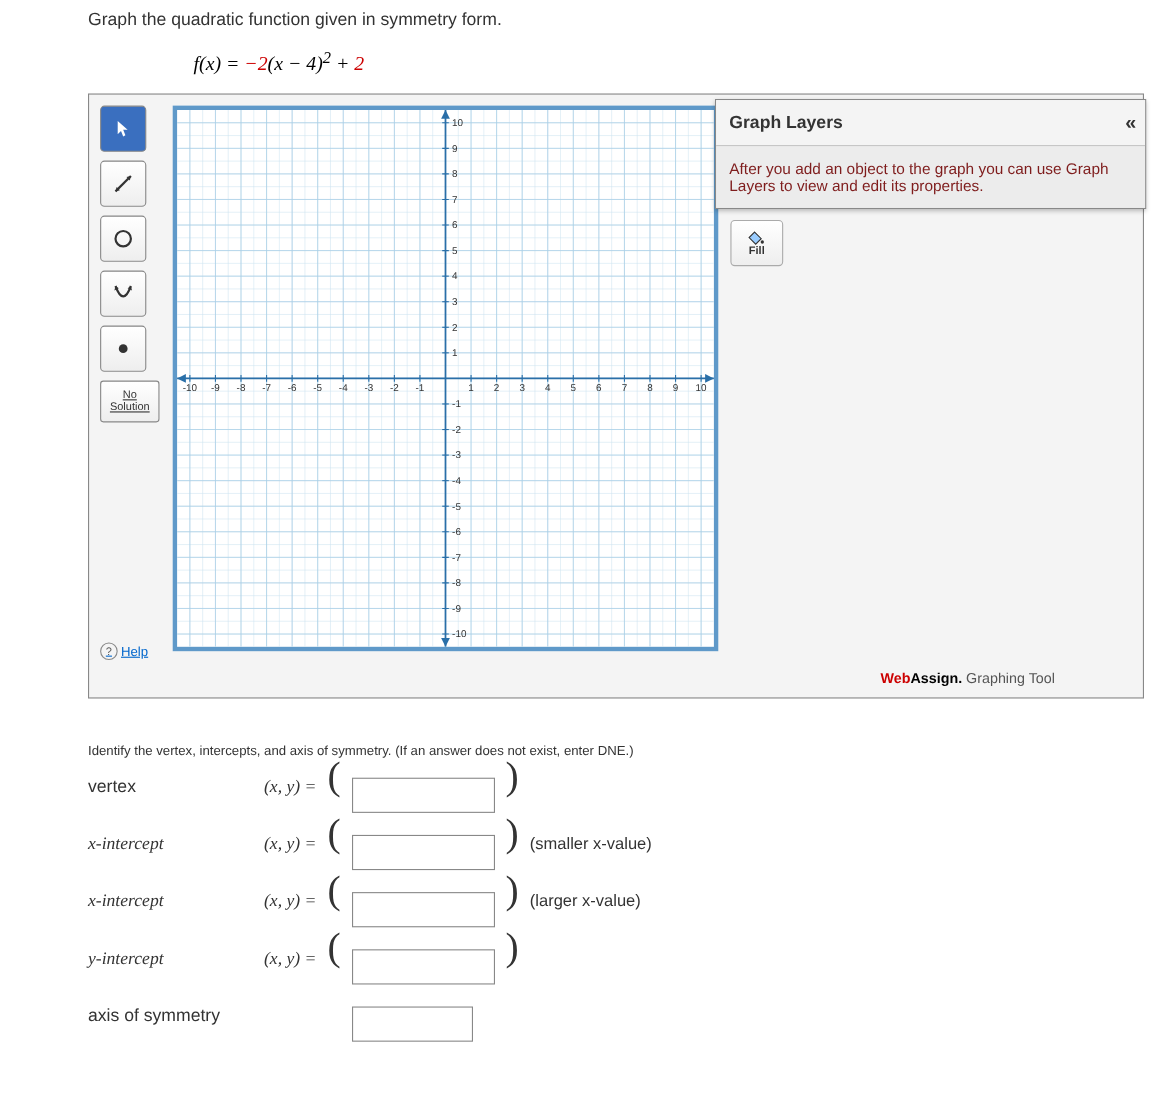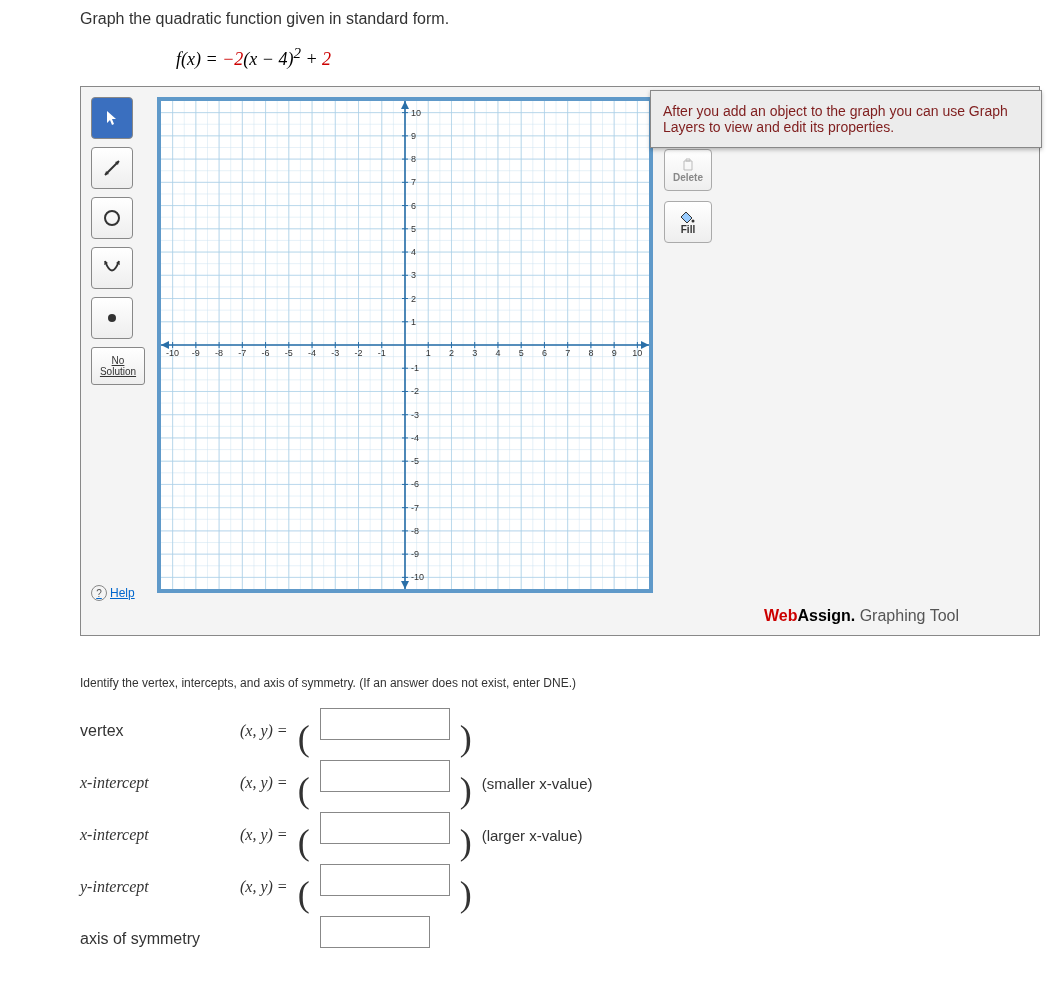--- a/index.html
+++ b/index.html
@@ -136,53 +136,53 @@
     padding: 12px;
     font-size: 14px;
     color:#7f1d1d;
     background:#ececec;
   }
   .chevrons { font-size:18px;letter-spacing:-4px;font-weight:bold;cursor:pointer; }
   .branding {
     position:absolute;
     right: 80px;
     bottom: 10px;
-    font-size: 16px;
+    font-size: 13px;
     text-align: center;
   }
   .branding .wa1 { color:#c00; font-weight:bold; }
   .branding .wa2 { color:#000; font-weight:bold; }
   .branding .gt { color:#555; }
   .lower {
     margin-top: 40px;
   }
   .instr {
     margin-bottom: 18px;
     font-size: 12px;
   }
   .row {
-    display:flex;align-items:flex-end;gap:10px;margin-bottom:20px;font-size:16px;
+    display:flex;align-items:flex-start;gap:10px;margin-bottom:20px;font-size:16px;
   }
   .row .lbl { width:150px; font-style:italic; font-family:Liberation Serif, serif; }
   .row .lbl.plain { font-style:normal; font-family:Arial,sans-serif; }
   .row .xy { font-style:italic; font-family:"Times New Roman",serif; }
   .paren {
     font-family:"Times New Roman",serif;font-size:36px;line-height:0;position:relative;top:-2px;
   }
   .ans-input {
     width: 120px;height:26px;border:1px solid #888;padding:2px 4px;font-size:14px;
   }
   .ans-input.small { width:100px; }
   .note { font-size:15px; }
 </style>
 </head>
 <body>
 
 <div class="page">
-  <div class="prompt">Graph the quadratic function given in standard form.</div>
+  <div class="prompt">Graph the quadratic function given in symmetry form.</div>
   <div class="equation">
     <span>f(x) = </span><span class="neg">−2</span><span>(x − 4)</span><sup>2</sup><span> + </span><span class="two">2</span>
   </div>
 
   <div class="graph-area">
     <div class="toolbar">
       <div class="tool-btn active">
         <svg width="16" height="16" viewBox="0 0 16 16">
             <path d="M3 1 L3 13 L6 10 L8 15 L10 14 L8 9 L12 9 Z" fill="#fff"></path>
           </svg>
@@ -456,20 +456,24 @@
       <span class="q">?</span>
       <span>Help</span>
     </a>
 
     <div class="branding">
       <span class="wa1">Web</span><span class="wa2">Assign.</span><span class="gt"> Graphing Tool</span>
     </div>
   </div>
 
   <div class="layers-panel">
+    <div class="layers-header">
+      <span>Graph Layers</span>
+      <span class="chevrons">«</span>
+    </div>
     <div class="layers-body">After you add an object to the graph you can use Graph Layers to view and edit its properties.</div>
   </div>
 
   <div class="lower">
     <div class="instr">Identify the vertex, intercepts, and axis of symmetry. (If an answer does not exist, enter DNE.)</div>
 
     <div class="row">
       <span class="lbl plain">vertex</span>
       <span class="xy">(x, y)  =</span>
       <span class="paren">(</span>

